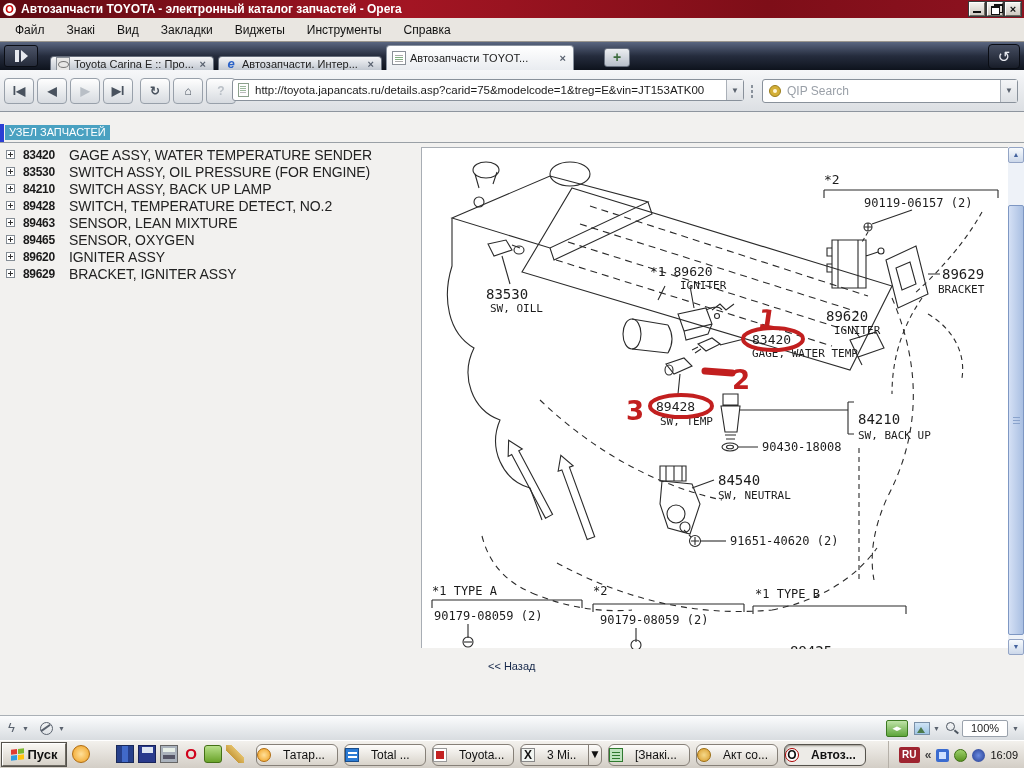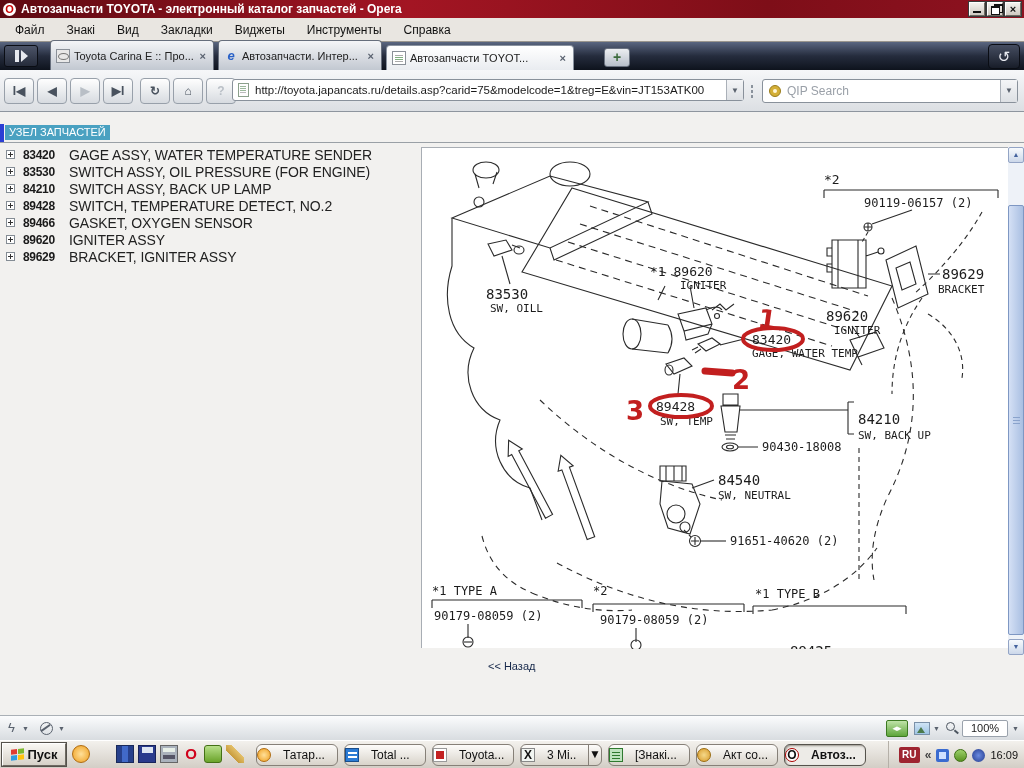--- a/index.html
+++ b/index.html
@@ -28,21 +28,21 @@
   .mitem { font-size:12px; color:#111; padding:3px 11px; }
 
   
   .tabbar { position:absolute; left:0; top:42px; width:1024px; height:28px;
     background:linear-gradient(#5a6680 0%,#252c3d 50%,#0e131d 100%); }
   .panelbtn { position:absolute; left:4px; top:3px; width:34px; height:22px; border-radius:3px;
     background:linear-gradient(#4c5468,#252b3a); border:1px solid #0a0d14; display:flex; align-items:center; justify-content:center; }
   .panelbtn .bar { width:4px; height:12px; background:#e8eaf0; margin-right:2px; }
   .panelbtn .tri { width:0; height:0; border-left:7px solid #e8eaf0; border-top:6px solid transparent; border-bottom:6px solid transparent; }
   .tabs { position:absolute; left:50px; top:3px; display:flex; align-items:flex-end; height:25px; }
-  .tab { width:164px; height:30px; margin-right:4px; border-radius:4px 4px 0 0; border:1px solid #666e7c; border-bottom:none;
+  .tab { width:164px; height:14px; margin-right:4px; border-radius:4px 4px 0 0; border:1px solid #666e7c; border-bottom:none;
     background:linear-gradient(#f4f5f7,#c2c8d1); display:flex; align-items:center; padding:0 5px; }
   .tab.active { height:25px; background:linear-gradient(#ffffff,#e9ecf0); border-color:#8a93a0; width:188px; }
   .tlabel { font-size:11px; color:#222; white-space:nowrap; overflow:hidden; flex:1; margin:0 4px; }
   .tclose { font-size:11px; color:#5a6270; font-weight:bold; padding:0 2px; }
   .fav { width:14px; height:14px; position:relative; flex:none; }
   .fav-toyota { border:1px solid #8a9098; background:#e8e8e8; }
   .fav-toyota::after { content:""; position:absolute; left:1px; top:3px; width:9px; height:5px; border:1.5px solid #777; border-radius:50%; }
   .fav-ie { color:#2a62c8; font-weight:bold; font-size:13px; line-height:14px; text-align:center; font-style:italic; }
   .fav-ie::after { content:"e"; }
   .fav-doc { background:#fff; border:1px solid #8a9098; }
@@ -260,22 +260,27 @@
         <span class="pcode">84210</span>
         <span class="pname">SWITCH ASSY, BACK UP LAMP</span>
       </div>
     <div class="prow">
         <span class="plus"></span>
         <span class="pcode">89428</span>
         <span class="pname">SWITCH, TEMPERATURE DETECT, NO.2</span>
       </div>
     <div class="prow">
         <span class="plus"></span>
-        <span class="pcode">89466</span>
-        <span class="pname">GASKET, OXYGEN SENSOR</span>
+        <span class="pcode">89463</span>
+        <span class="pname">SENSOR, LEAN MIXTURE</span>
+      </div>
+    <div class="prow">
+        <span class="plus"></span>
+        <span class="pcode">89465</span>
+        <span class="pname">SENSOR, OXYGEN</span>
       </div>
     <div class="prow">
         <span class="plus"></span>
         <span class="pcode">89620</span>
         <span class="pname">IGNITER ASSY</span>
       </div>
     <div class="prow">
         <span class="plus"></span>
         <span class="pcode">89629</span>
         <span class="pname">BRACKET, IGNITER ASSY</span>

